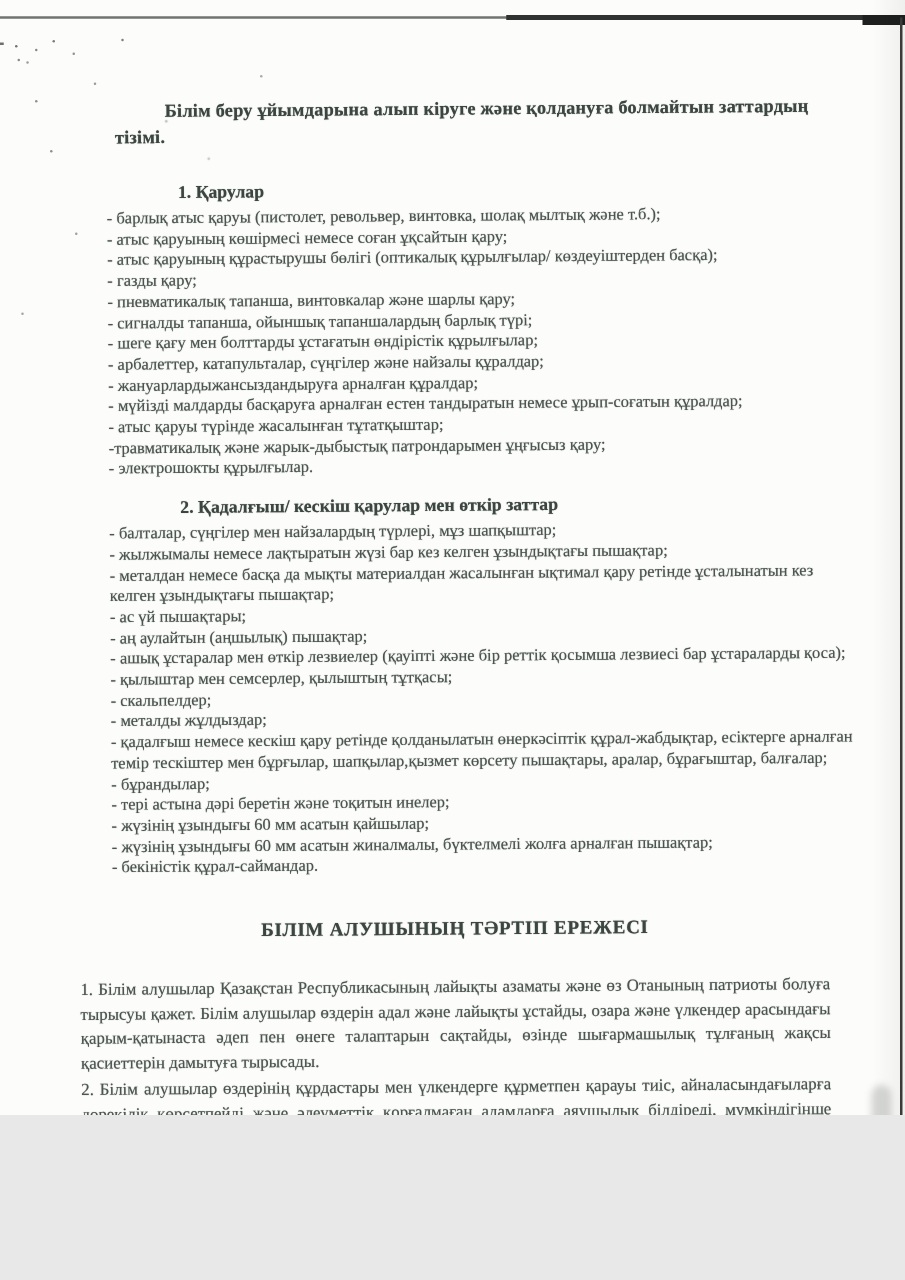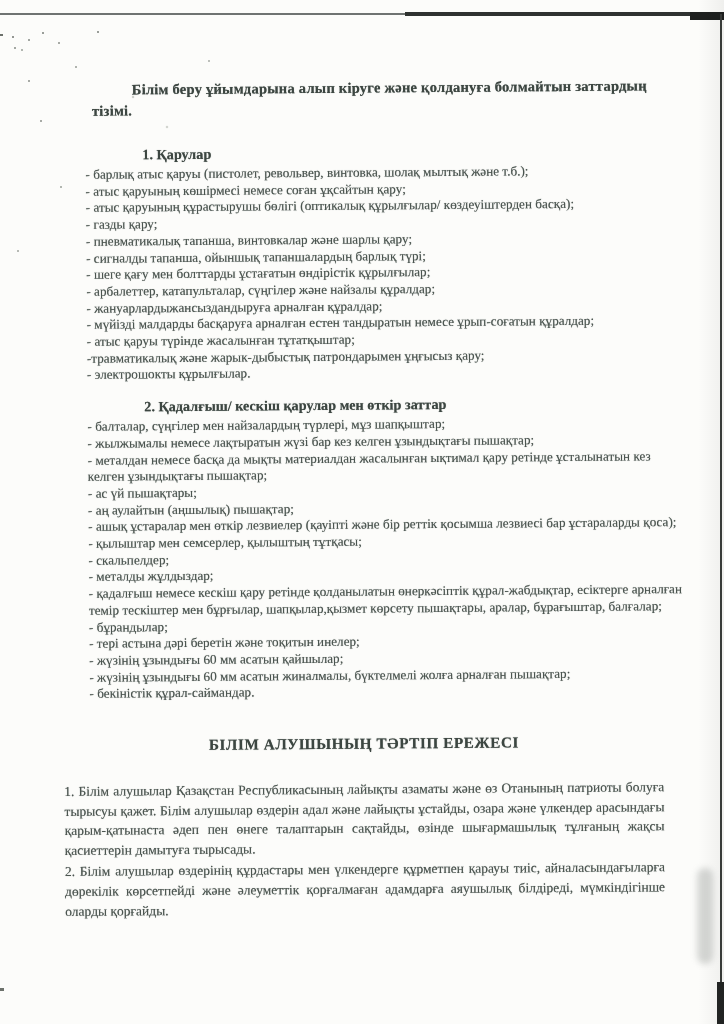--- a/index.html
+++ b/index.html
@@ -1,18 +1,18 @@
 <!DOCTYPE html>
 <html><head>
 <meta charset="utf-8">
 <style>
   html,body{margin:0;padding:0;background:#e8e8e8;}
   .page{
     position:relative;
-    width:724px;height:1024px;
+    width:724px;height:892px;
     margin:0 auto;
     background:#fcfcfa;
     overflow:hidden;
     font-family:"Liberation Serif", serif;
     color:#4b5550;
   }
   .sheet{
     position:absolute;left:0;top:0;width:724px;
     transform:rotate(-0.45deg);
     transform-origin:60px 500px;

